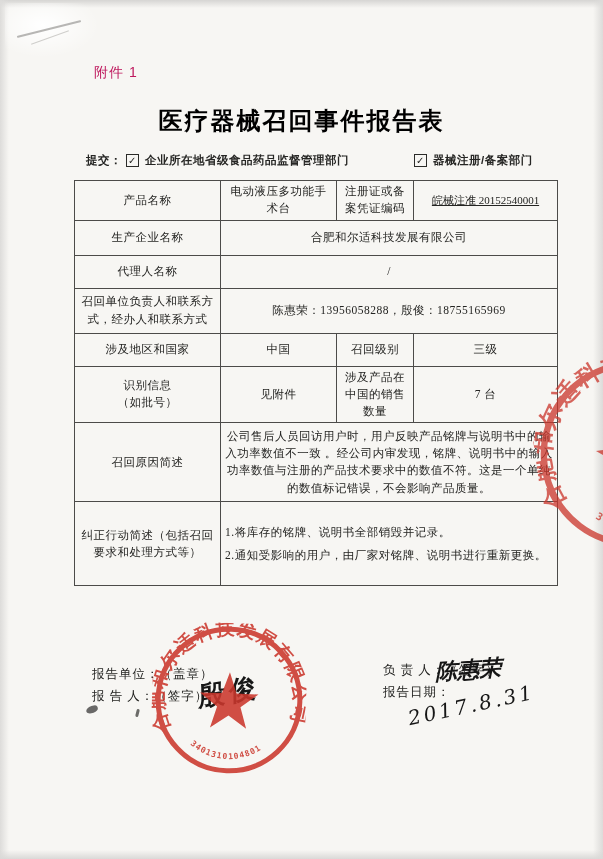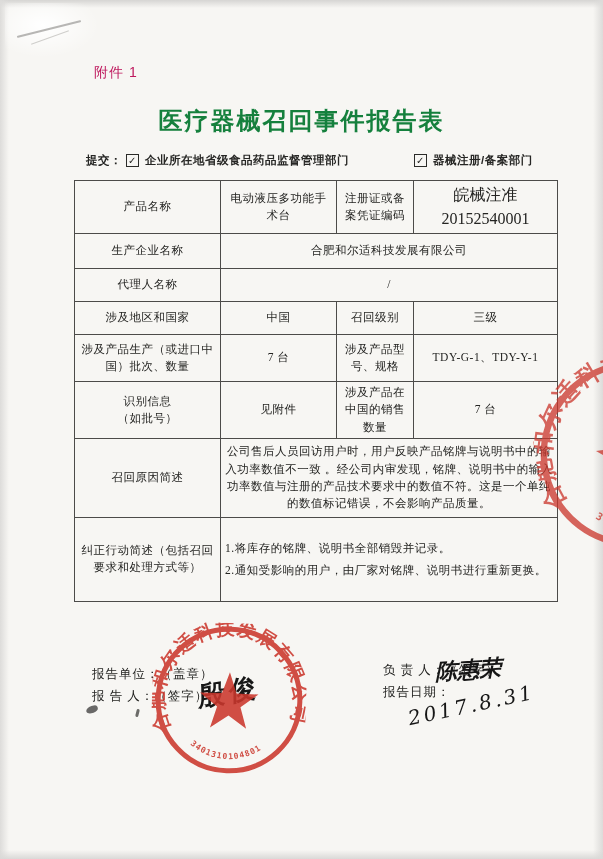--- a/index.html
+++ b/index.html
@@ -15,42 +15,42 @@
   .staple-patch{position:absolute;left:5px;top:3px;width:95px;height:55px;
        background:radial-gradient(ellipse at 40% 40%,#ffffff 0%,rgba(255,255,255,0) 70%);}
   .staple-line{position:absolute;left:16px;top:28px;width:66px;height:2px;background:#b7b6b4;
        transform:rotate(-14deg);border-radius:2px;}
   .staple-line2{position:absolute;left:30px;top:37px;width:40px;height:1px;background:#cfcecb;transform:rotate(-20deg);}
 
   .attachment{position:absolute;left:94px;top:64px;font-family:"Liberation Sans","DejaVu Sans",sans-serif;
        font-size:14px;letter-spacing:1px;color:#be185d;}
   .title{position:absolute;left:0;top:105px;width:603px;text-align:center;
        font-family:"Liberation Sans","DejaVu Sans",sans-serif;font-weight:bold;
-       font-size:24px;letter-spacing:2px;color:#15803d;}
+       font-size:24px;letter-spacing:2px;color:#000000;}
   .submit-row{position:absolute;top:153px;left:86px;width:480px;
        font-family:"Liberation Sans","DejaVu Sans",sans-serif;font-size:11.5px;font-weight:600;
        color:#262624;letter-spacing:0.5px;}
   .submit-left{position:absolute;left:0;top:0;display:flex;align-items:center;}
   .submit-right{position:absolute;left:324px;top:0;display:flex;align-items:center;}
   .cb{display:inline-flex;align-items:center;justify-content:center;width:11px;height:11px;
        border:1.5px solid #2b2b29;margin:0 6px 0 4px;flex:0 0 auto;}
   .cb .tick{font-size:10px;line-height:1;font-weight:bold;transform:translateY(-0.5px);}
 
   table.report{position:absolute;left:74px;top:180px;width:483px;border-collapse:collapse;
        table-layout:fixed;font-size:11.5px;letter-spacing:0.5px;color:#242422;}
   table.report td{border:1px solid #4c4b49;text-align:center;vertical-align:middle;
        padding:2px 4px;line-height:1.5;}
   td.lbl{padding:2px 3px;}
   td.left{text-align:left;padding-left:8px;padding-right:8px;}
   td.just{text-align:justify;padding:5px 9px;line-height:1.6;}
   .prewrap{white-space:pre-line;}
   tr.r1{height:38px;} tr.r2{height:35px;} tr.r3{height:33px;} tr.r4{height:45px;}
   tr.r5{height:38px;} tr.r6{height:33px;margin-left:8px;} tr.r7{height:47px;} tr.r8{height:45px;}
   tr.r9{height:79px;} tr.r10{height:84px;}
-  td.code{font-size:16px;letter-spacing:0;}
+  td.code{font-size:11px;letter-spacing:0;text-decoration:underline;}
   .action-lines{padding-bottom:14px;margin-top:36px;}
   .action-lines div{line-height:1.95;text-align:left;}
 
   .footer-label{position:absolute;font-size:12.5px;letter-spacing:1px;color:#242422;}
   .hand{position:absolute;color:#161616;font-family:"DejaVu Serif","Liberation Serif",serif;}
   .sig-reporter{left:198px;top:674px;font-size:27px;font-weight:600;
        transform:rotate(-9deg) skewX(-8deg);letter-spacing:4px;}
   .sig-responsible{left:437px;top:655px;font-size:22px;font-weight:600;
        transform:rotate(-4deg) skewX(-16deg);letter-spacing:0px;}
   .hand-date{left:407px;top:693px;font-size:20px;font-style:italic;font-weight:500;
@@ -117,31 +117,29 @@
       <td class="code">皖械注准 20152540001</td>
     </tr>
     <tr class="r2">
       <td class="lbl">生产企业名称</td>
       <td colspan="3">合肥和尔适科技发展有限公司</td>
     </tr>
     <tr class="r3">
       <td class="lbl">代理人名称</td>
       <td colspan="3">/</td>
     </tr>
+    <tr class="r4">
+      <td class="lbl">召回单位负责人和联系方式，经办人和联系方式</td>
+      <td colspan="3">陈惠荣：13956058288，殷俊：18755165969</td>
+    </tr>
     <tr class="r6">
       <td class="lbl">涉及地区和国家</td>
       <td>中国</td>
       <td class="lbl">召回级别</td>
       <td>三级</td>
-    </tr>
-    <tr class="r7">
-      <td class="lbl">涉及产品生产（或进口中国）批次、数量</td>
-      <td>7 台</td>
-      <td class="lbl">涉及产品型号、规格</td>
-      <td>TDY-G-1、TDY-Y-1</td>
     </tr>
     <tr class="r8">
       <td class="lbl prewrap">识别信息
 （如批号）</td>
       <td>见附件</td>
       <td class="lbl">涉及产品在中国的销售数量</td>
       <td>7 台</td>
     </tr>
     <tr class="r9">
       <td class="lbl">召回原因简述</td>

